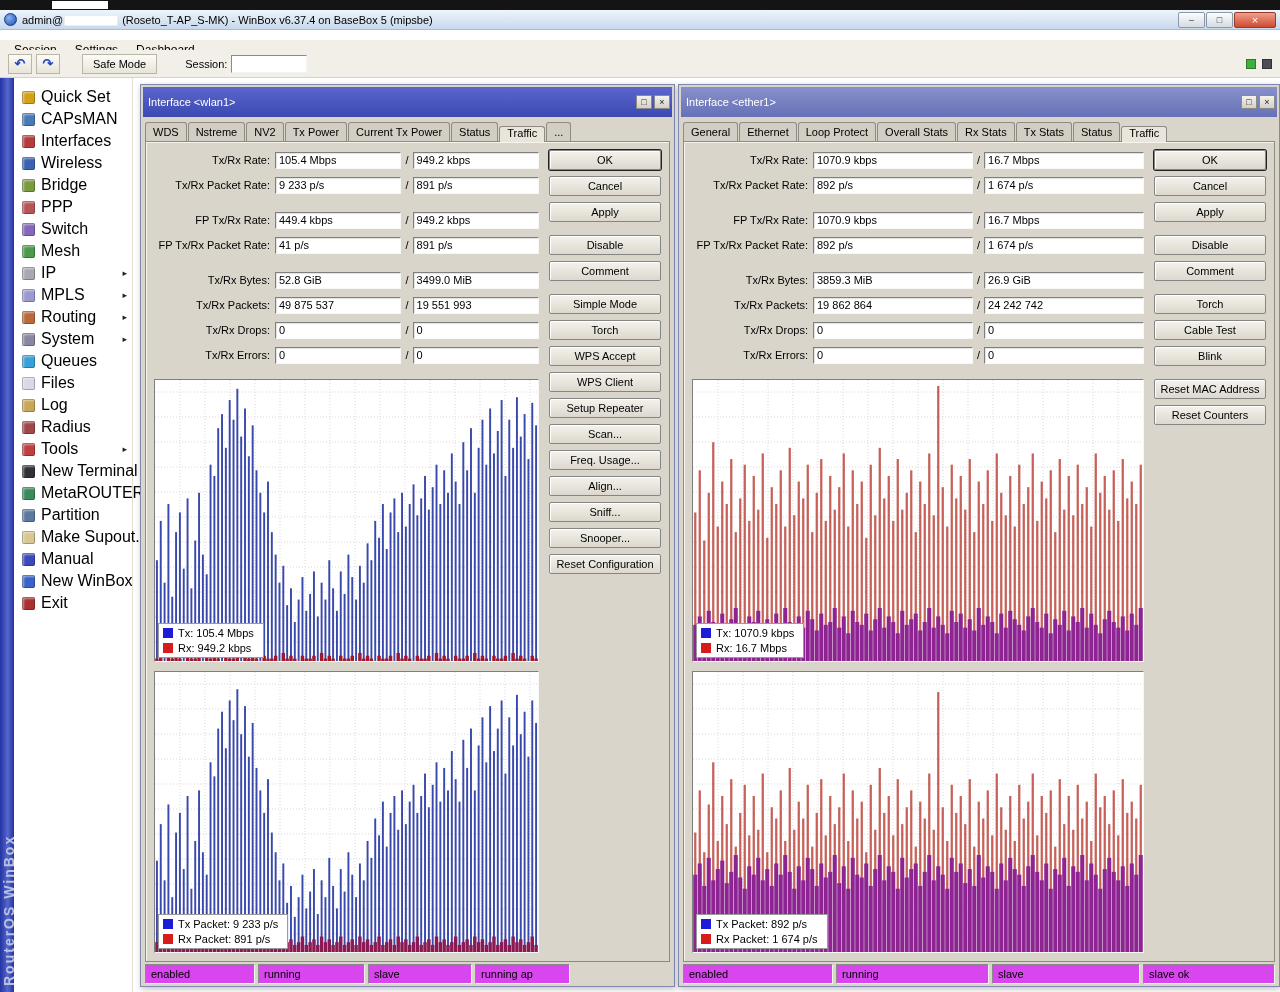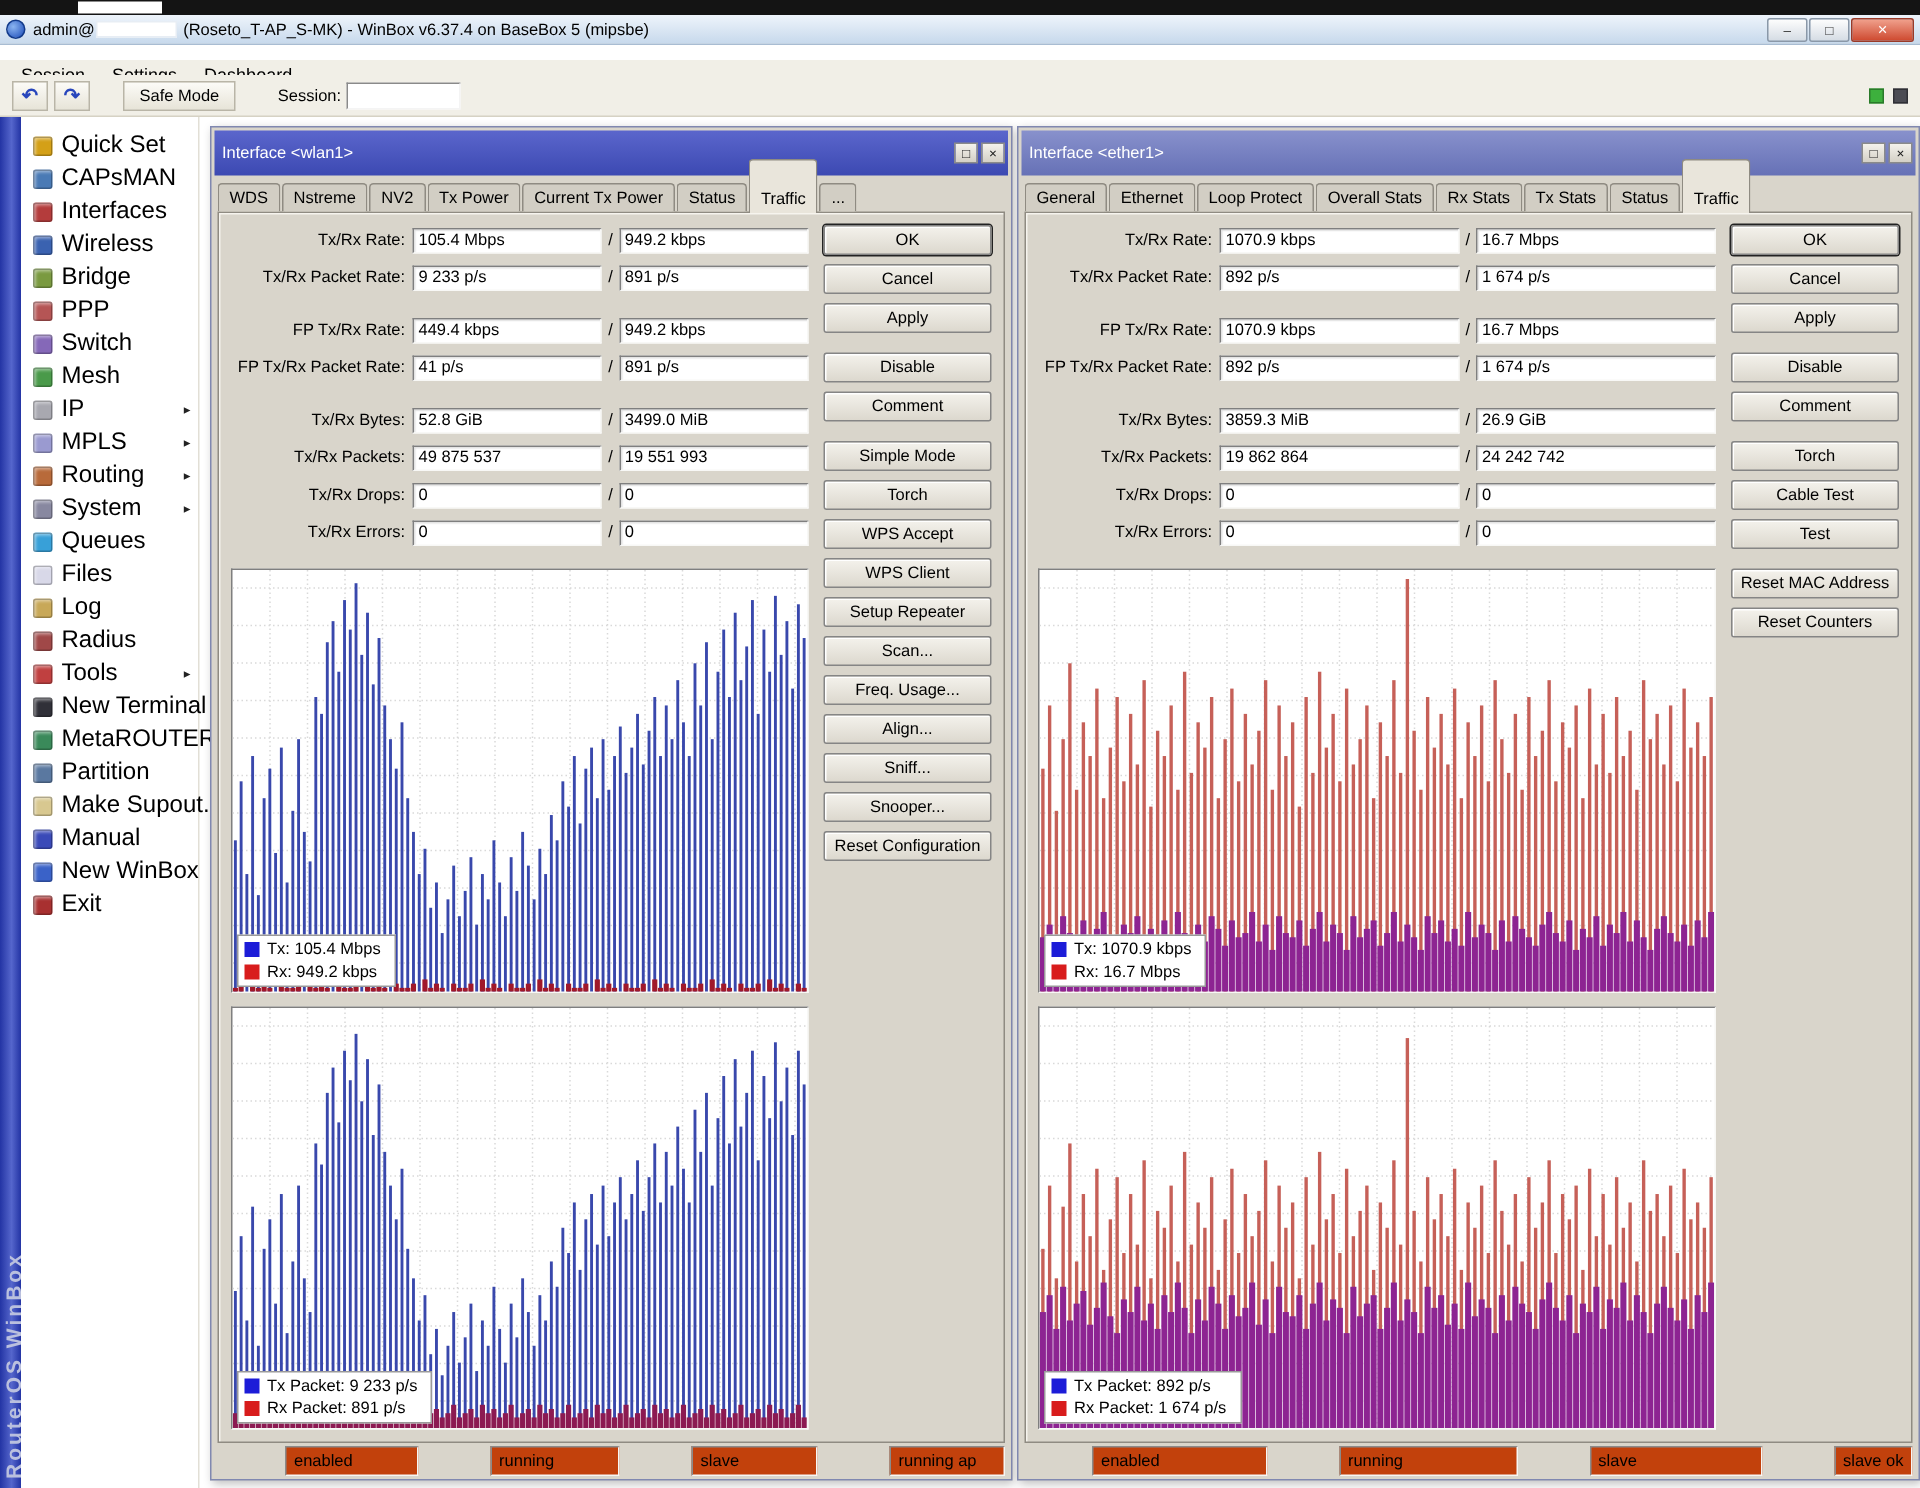--- a/index.html
+++ b/index.html
@@ -63,21 +63,21 @@
   .win-title{height:30px;display:flex;align-items:center;color:#fff;padding:0 2px 0 5px;flex:none;cursor:move;}
   #wlan-win .win-title{background:linear-gradient(180deg,#5b66cc,#3c49b2);}
   #ether-win .win-title{background:linear-gradient(180deg,#8891cc,#6671b6);}
   .win-title-text{flex:1;white-space:nowrap;overflow:hidden;}
   .win-ctl{width:16px;height:14px;background:linear-gradient(#f4f2ec,#d4d0c6);border:1px solid #8a8a8a;
     display:flex;align-items:center;justify-content:center;font-size:9px;color:#222;margin-left:2px;cursor:pointer;flex:none;}
 
   .tabs{display:flex;align-items:flex-end;margin:3px 2px 0;height:21px;flex:none;position:relative;z-index:2;}
   .tab{padding:3px 7px;background:#d2cec4;border:1px solid #8f8b82;border-bottom:none;
     border-radius:3px 3px 0 0;margin-right:1px;cursor:pointer;white-space:nowrap;}
-  .tab.active{background:#e9e5db;padding-top:20px;margin-bottom:-1px;z-index:3;}
+  .tab.active{background:#e9e5db;padding-top:0;margin-bottom:-1px;z-index:3;}
 
   .tabpage{flex:1;margin:0 2px;border:1px solid #8f8b82;background:#d9d5cb;display:flex;
     padding:8px;gap:10px;min-height:0;box-shadow:inset 1px 1px 0 #f6f4ee;}
   .fieldcol{flex:1;display:flex;flex-direction:column;min-width:0;}
   .fields{flex:none;}
   .frow{display:flex;align-items:center;height:20px;margin-bottom:5px;}
   .frow.gap{margin-bottom:15px;}
   .flabel{width:116px;text-align:right;margin-right:5px;flex:none;white-space:nowrap;}
   .fbox{flex:1;height:17px;background:#fff;border:1px solid;border-color:#7f7f7f #f8f8f6 #f8f8f6 #7f7f7f;
     box-shadow:inset 1px 1px 1px rgba(0,0,0,.12);padding:0 3px;display:flex;align-items:center;
@@ -92,22 +92,22 @@
   .legend-row{display:flex;align-items:center;gap:5px;}
   .swatch{width:10px;height:10px;flex:none;}
 
   .btncol{width:112px;flex:none;display:flex;flex-direction:column;}
   .bgroup{display:flex;flex-direction:column;gap:6px;margin-bottom:13px;}
   .btn{height:20px;background:linear-gradient(#f4f2ec,#dcd8ce);border:1px solid #858585;border-radius:2px;
     box-shadow:inset 1px 1px 0 #fff;display:flex;align-items:center;justify-content:center;cursor:pointer;white-space:nowrap;}
   .btn.default{box-shadow:inset 1px 1px 0 #fff,0 0 0 1px #222;}
 
   .statusbar{height:20px;margin:2px 2px 0;display:flex;gap:3px;flex:none;}
-  .scell{border:1px solid;border-color:#8a8a8a #f6f6f4 #f6f6f4 #8a8a8a;background:#c2410c;
-    padding:0 5px;display:flex;align-items:center;white-space:nowrap;margin-left:45px;}
+  .scell{border:1px solid;border-color:#8a8a8a #f6f6f4 #f6f6f4 #8a8a8a;background:#d946ef;
+    padding:0 5px;display:flex;align-items:center;white-space:nowrap;}
 </style>
 </head>
 <body>
 
 <div class="screen-top">
   <div class="top-redact"></div>
 </div>
 
 <div class="app-titlebar">
   <span class="app-icon"></span>
@@ -1384,21 +1384,21 @@
           <div class="btn">Cancel</div>
           <div class="btn">Apply</div>
         </div>
         <div class="bgroup">
           <div class="btn">Disable</div>
           <div class="btn">Comment</div>
         </div>
         <div class="bgroup">
           <div class="btn">Torch</div>
           <div class="btn">Cable Test</div>
-          <div class="btn">Test</div>
+          <div class="btn">Blink</div>
         </div>
         <div class="bgroup">
           <div class="btn">Reset MAC Address</div>
           <div class="btn">Reset Counters</div>
         </div>
       </div>
   </div>
   <div class="statusbar" id="ether-status">
       <div class="scell" style="width: 150px;">enabled</div>
       <div class="scell" style="width: 153px;">running</div>

